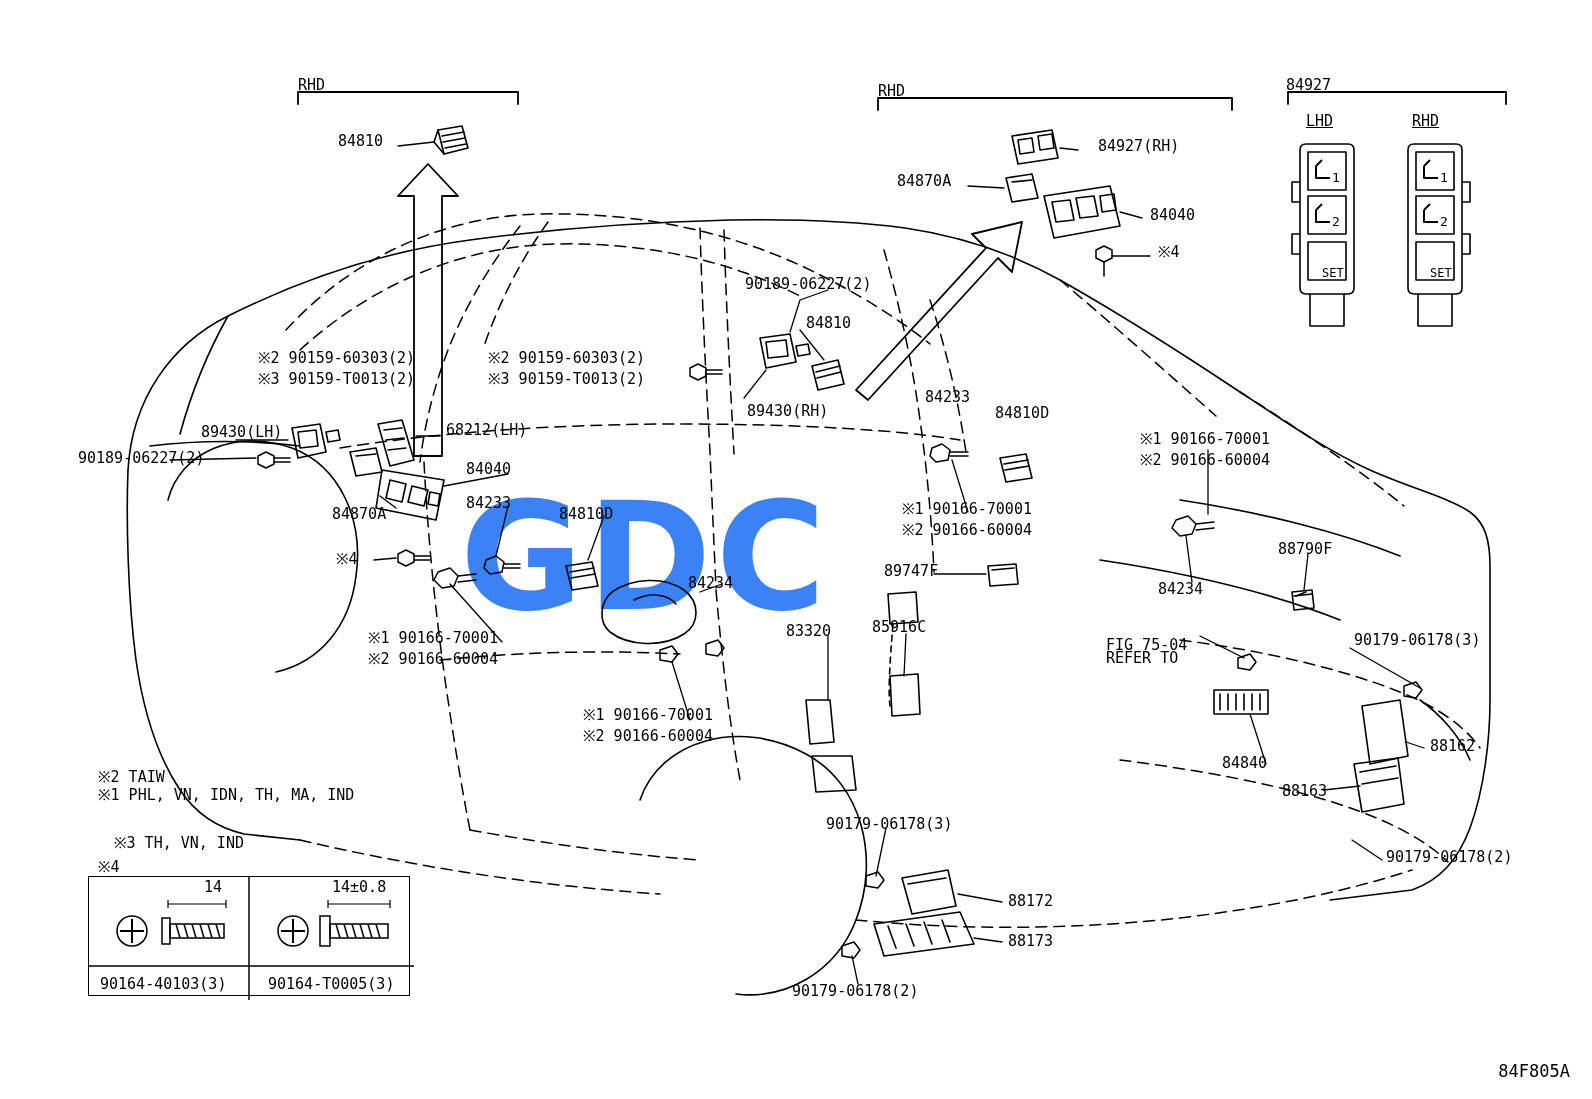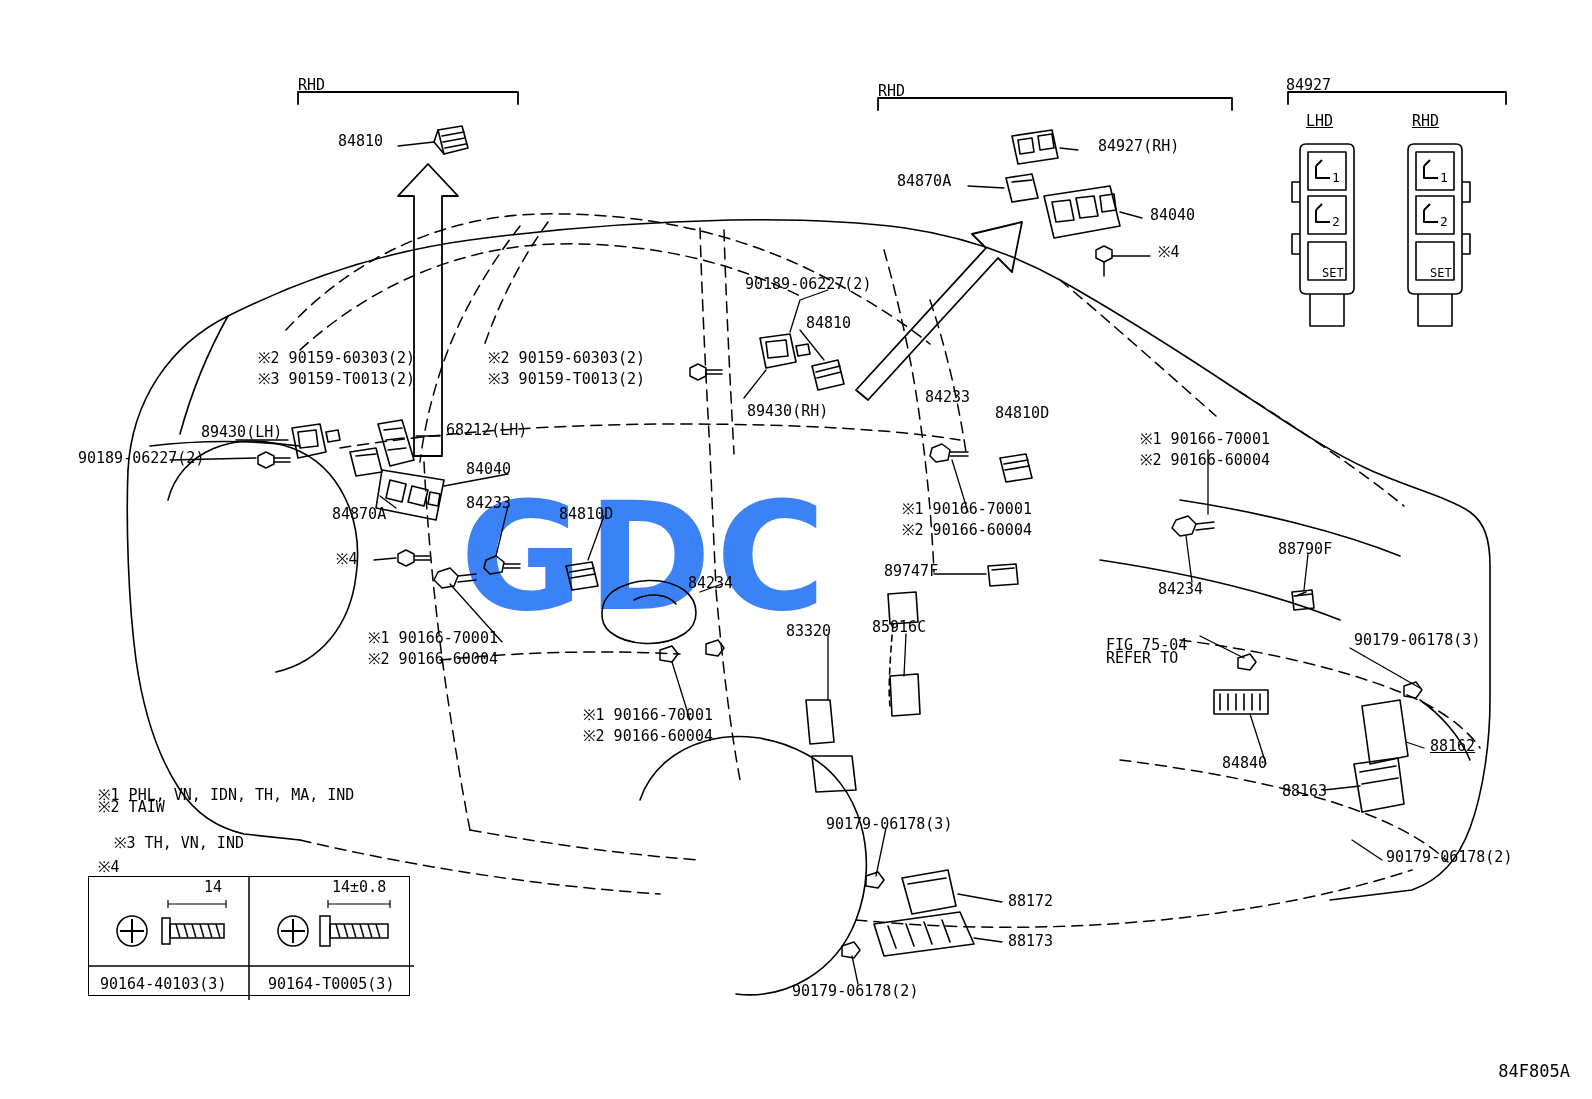--- a/index.html
+++ b/index.html
@@ -345,21 +345,21 @@
   <div class="lbl" style="left:1158px; top:580px;"><span>84234</span></div>
   <div class="lbl" style="left:786px; top:622px;"><span>83320</span></div>
   <div class="lbl" style="left:872px; top:618px;"><span>85916C</span></div>
   <div class="lbl" style="left:368px; top:629px;"><span>※1 90166-70001</span></div>
   <div class="lbl" style="left:368px; top:650px;"><span>※2 90166-60004</span></div>
   <div class="lbl" style="left:1106px; top:649px;"><span>REFER TO</span></div>
   <div class="lbl" style="left:1106px; top:636px;"><span>FIG 75-04</span></div>
   <div class="lbl" style="left:1354px; top:631px;"><span>90179-06178(3)</span></div>
   <div class="lbl" style="left:583px; top:706px;"><span>※1 90166-70001</span></div>
   <div class="lbl" style="left:583px; top:727px;"><span>※2 90166-60004</span></div>
-  <div class="lbl" style="left:1430px; top:737px;text-decoration:underline;"><span>88162</span></div>
+  <div class="lbl" style="left:1430px; top:737px;"><span>88162</span></div>
   <div class="lbl" style="left:1222px; top:754px;"><span>84840</span></div>
   <div class="lbl" style="left:1282px; top:782px;"><span>88163</span></div>
   <div class="lbl" style="left:1386px; top:848px;"><span>90179-06178(2)</span></div>
   <div class="lbl" style="left:826px; top:815px;"><span>90179-06178(3)</span></div>
   <div class="lbl" style="left:1008px; top:892px;"><span>88172</span></div>
   <div class="lbl" style="left:1008px; top:932px;"><span>88173</span></div>
   <div class="lbl" style="left:792px; top:982px;"><span>90179-06178(2)</span></div>
 
   <svg width="260" height="260" style="left:1286px; top:130px;">
     <g fill="none" stroke="#000" stroke-width="1.6" stroke-linejoin="round">
@@ -392,21 +392,21 @@
     </g>
   </svg>
   <div class="lbl sm" style="left:1332px; top:168px; font-size:13px;"><span>1</span></div>
   <div class="lbl sm" style="left:1332px; top:212px; font-size:13px;"><span>2</span></div>
   <div class="lbl sm" style="left:1322px; top:264px; font-size:12px;"><span>SET</span></div>
   <div class="lbl sm" style="left:1440px; top:168px; font-size:13px;"><span>1</span></div>
   <div class="lbl sm" style="left:1440px; top:212px; font-size:13px;"><span>2</span></div>
   <div class="lbl sm" style="left:1430px; top:264px; font-size:12px;"><span>SET</span></div>
 
   <div class="lbl" style="left:98px; top:786px;"><span>※1 PHL, VN, IDN, TH, MA, IND</span></div>
-  <div class="lbl" style="left:98px; top:798px;"><span>※2 TAIW</span></div>
+  <div class="lbl" style="left:98px; top:768px;"><span>※2 TAIW</span></div>
   <div class="lbl" style="left:98px; top:834px;margin-left:16px;"><span>※3 TH, VN, IND</span></div>
   <div class="lbl" style="left:98px; top:858px;"><span>※4</span></div>
 
   <div class="legendbox" style="left:88px; top:876px; width:322px; height:120px;"></div>
   <svg width="326" height="124" style="left:88px; top:876px;">
     <g fill="none" stroke="#000" stroke-width="1.5">
       <line x1="161" y1="0" x2="161" y2="124"></line>
       <line x1="0" y1="90" x2="326" y2="90"></line>
 
       <circle cx="44" cy="55" r="15"></circle>

